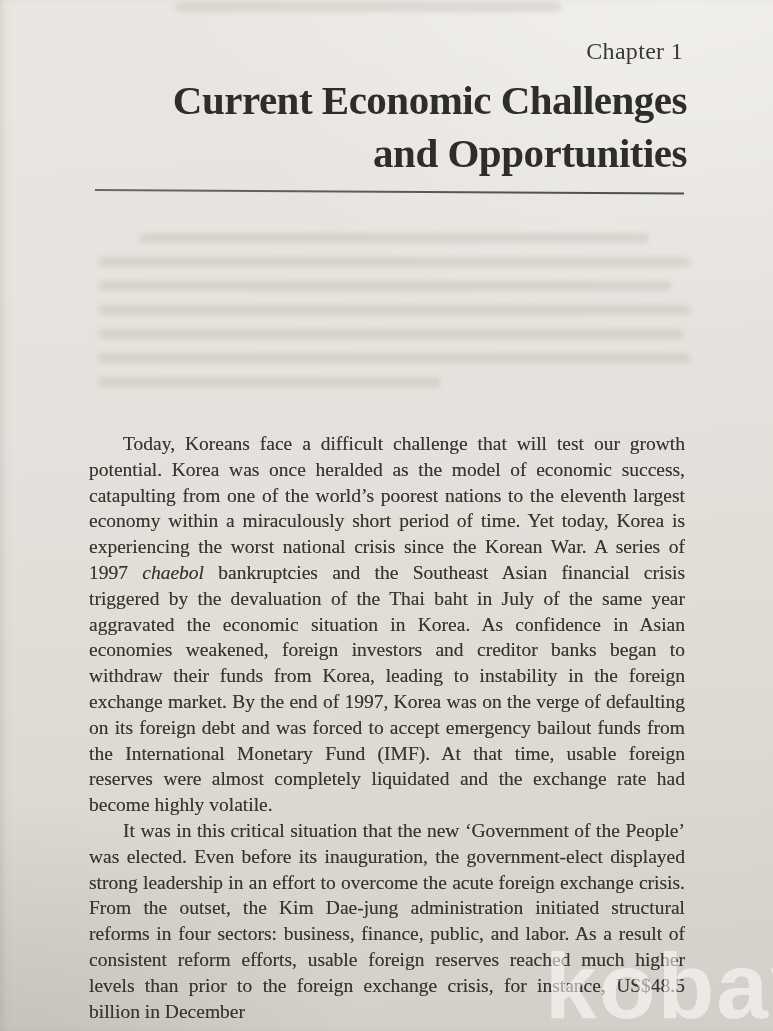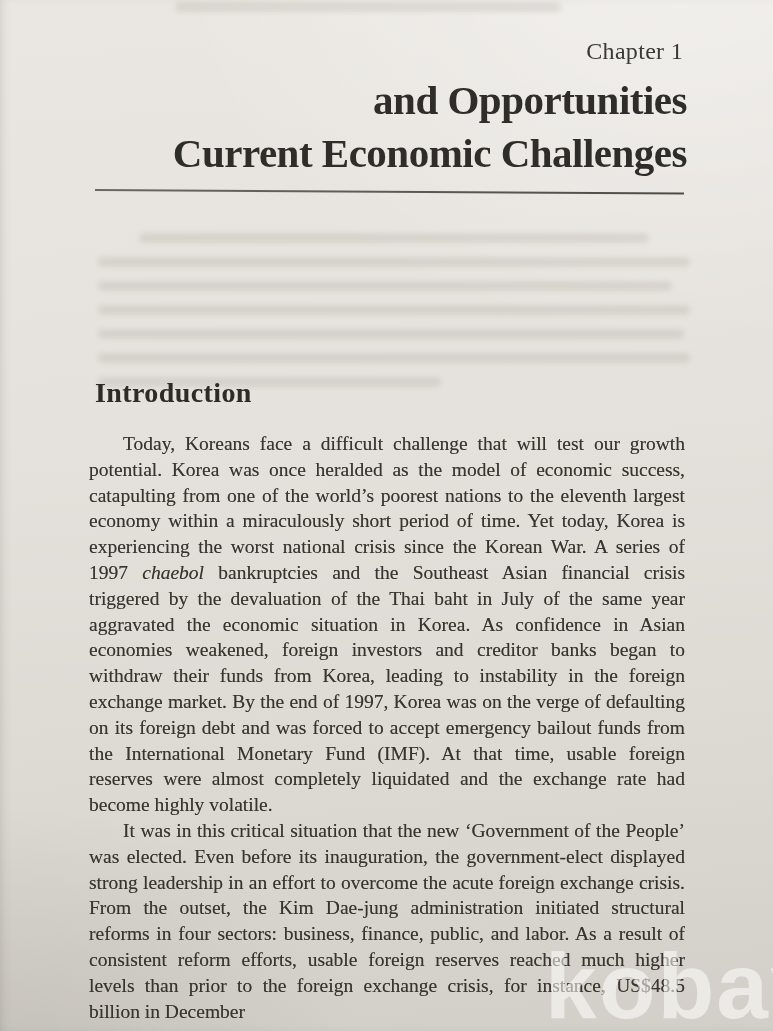--- a/index.html
+++ b/index.html
@@ -108,37 +108,36 @@
 
 <div class="photo">
 
   <div class="ghost-top">
     <div class="gline" style="width:92%;"></div>
   </div>
 
   <div class="chapter-label">Chapter 1</div>
 
   <h1 class="chapter-title">
+      <span>Current Economic Challenges</span>
       <span>and Opportunities</span>
-      <span>Current Economic Challenges</span>
     </h1>
 
   <div class="rule"></div>
 
   <div class="ghost-block">
     <div class="gline" style="width:86%;margin-left:7%;"></div>
     <div class="gline" style="width:100%;"></div>
     <div class="gline" style="width:97%;"></div>
     <div class="gline" style="width:100%;"></div>
     <div class="gline" style="width:99%;"></div>
     <div class="gline" style="width:100%;"></div>
     <div class="gline" style="width:58%;"></div>
   </div>
 
-  <h2 class="section-heading">Introduction</h2>
 
   <div class="body-text">
     <p class="para"><span>Today, Koreans face a difficult challenge that will test our growth potential. Korea was once heralded as the model of economic success, catapulting from one of the world’s poorest nations to the eleventh largest economy within a miraculously short period of time. Yet today, Korea is experiencing the worst national crisis since the Korean War. A series of 1997 </span><em class="chaebol">chaebol</em><span> bankruptcies and the Southeast Asian financial crisis triggered by the devaluation of the Thai baht in July of the same year aggravated the economic situation in Korea. As confidence in Asian economies weakened, foreign investors and creditor banks began to withdraw their funds from Korea, leading to instability in the foreign exchange market. By the end of 1997, Korea was on the verge of defaulting on its foreign debt and was forced to accept emergency bailout funds from the International Monetary Fund (IMF). At that time, usable foreign reserves were almost completely liquidated and the exchange rate had become highly volatile.</span></p>
     <p class="para">It was in this critical situation that the new ‘Government of the People’ was elected. Even before its inauguration, the government-elect displayed strong leadership in an effort to overcome the acute foreign exchange crisis. From the outset, the Kim Dae-jung administration initiated structural reforms in four sectors: business, finance, public, and labor. As a result of consistent reform efforts, usable foreign reserves reached much higher levels than prior to the foreign exchange crisis, for instance, US$48.5 billion in December</p>
   </div>
 
   <div class="watermark">kobay</div>
 
 </div>
 

